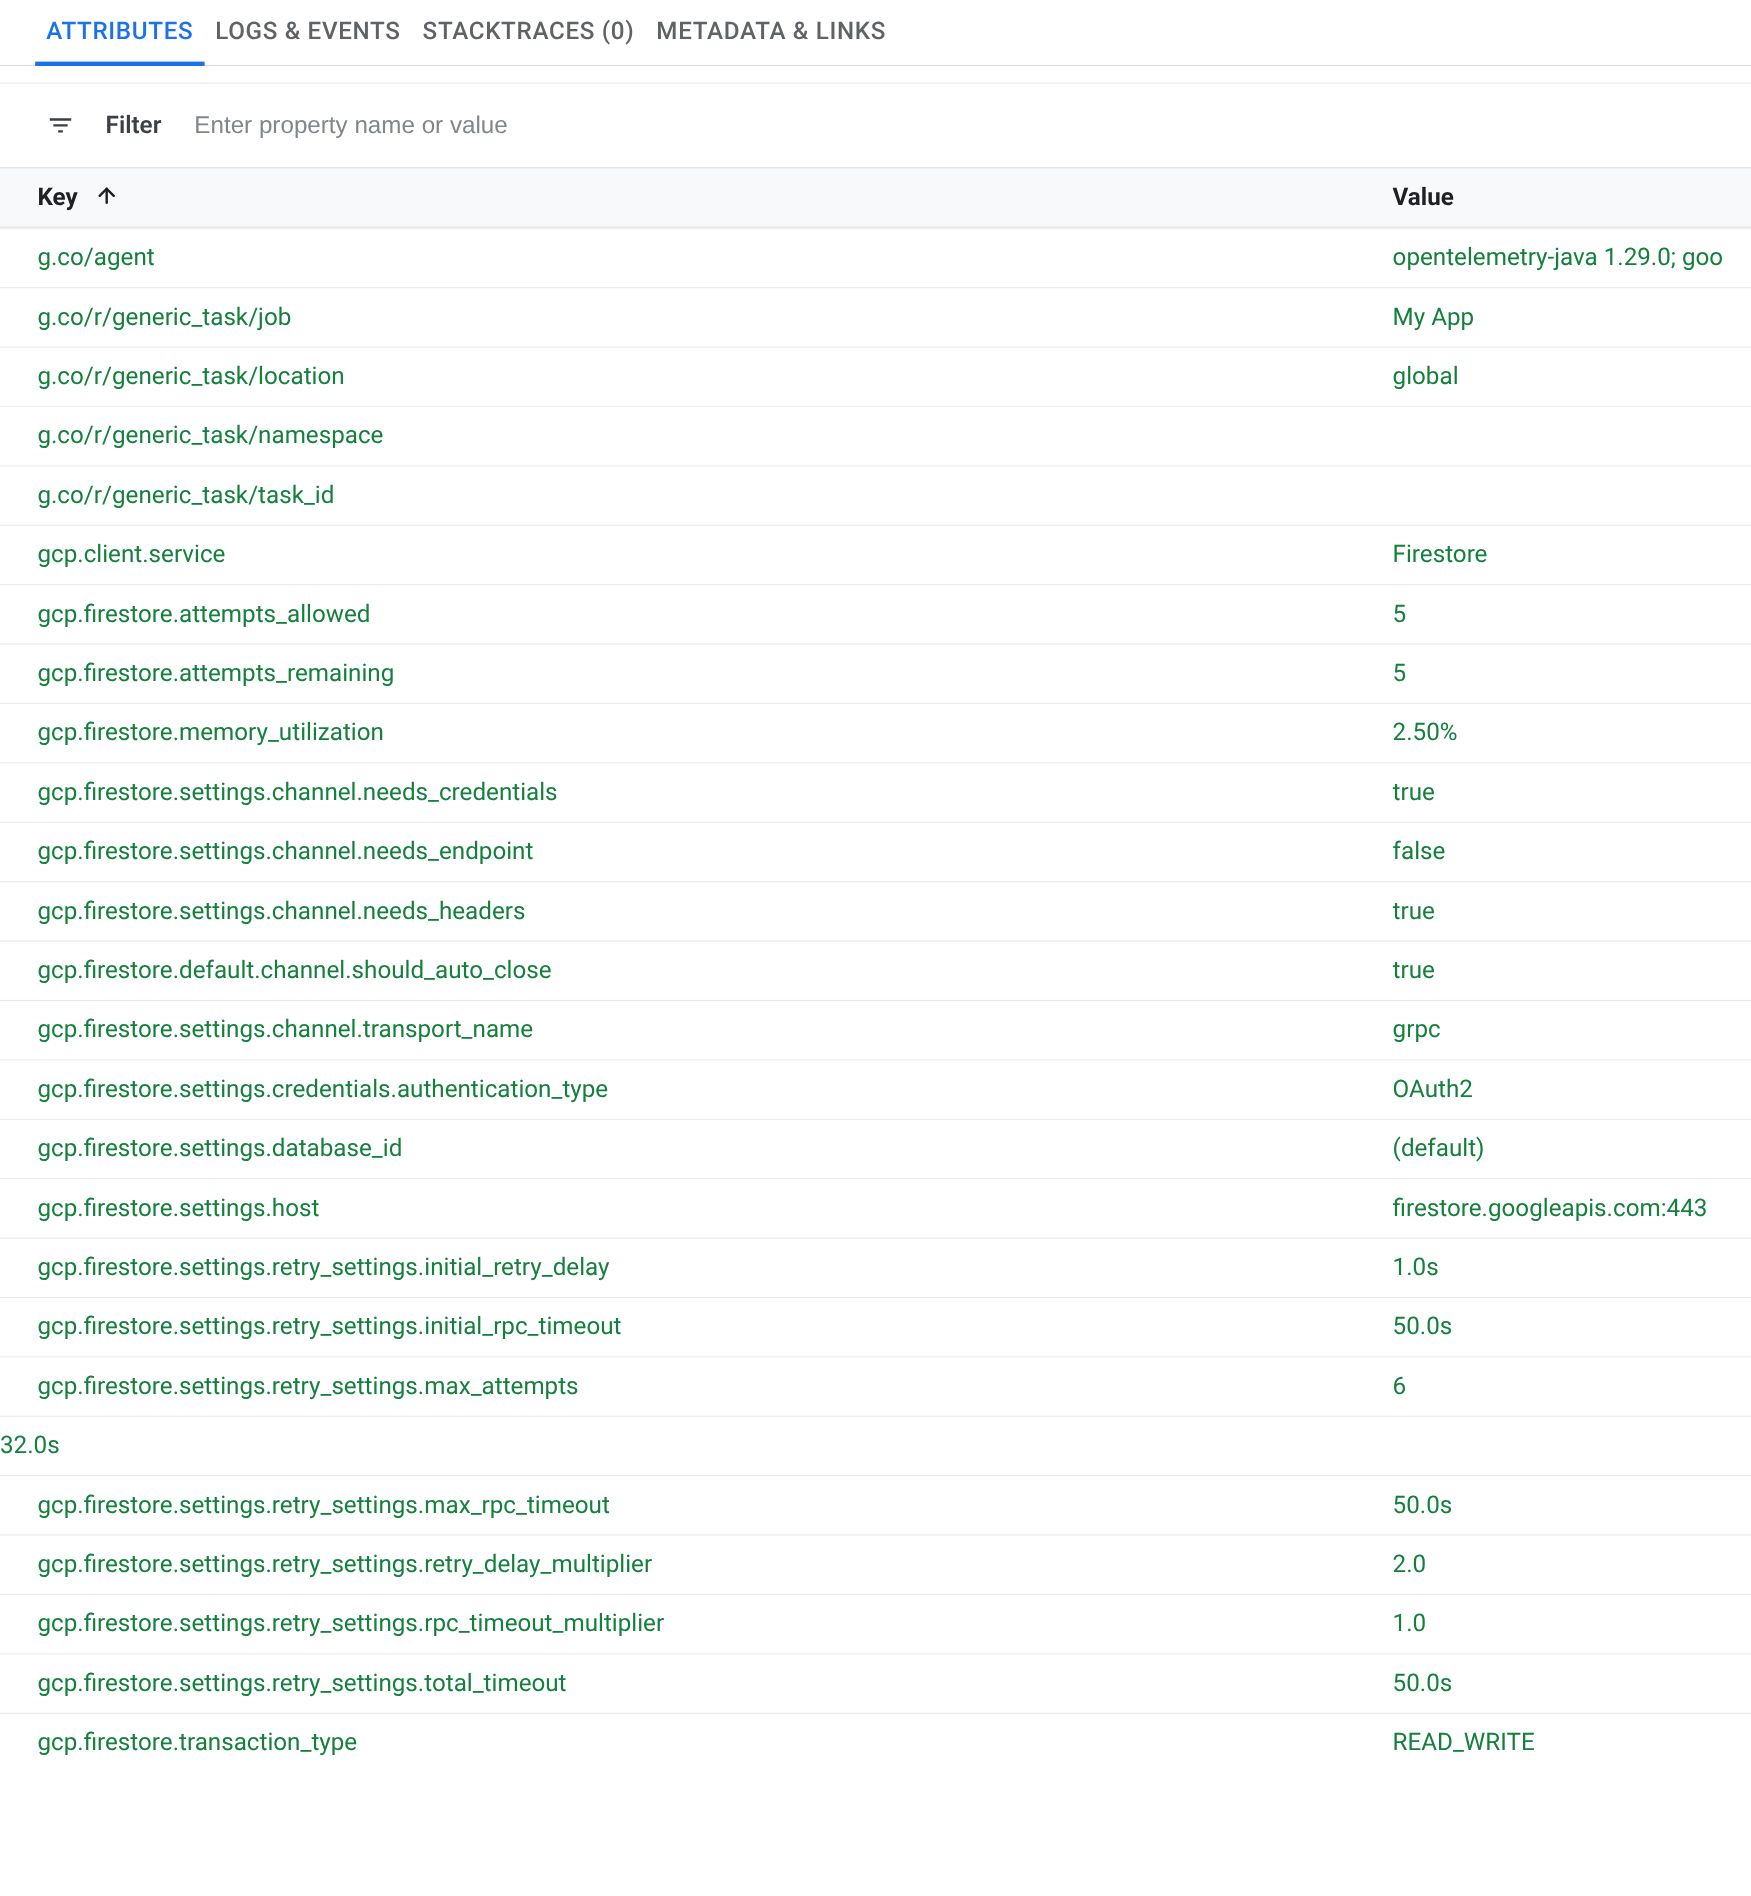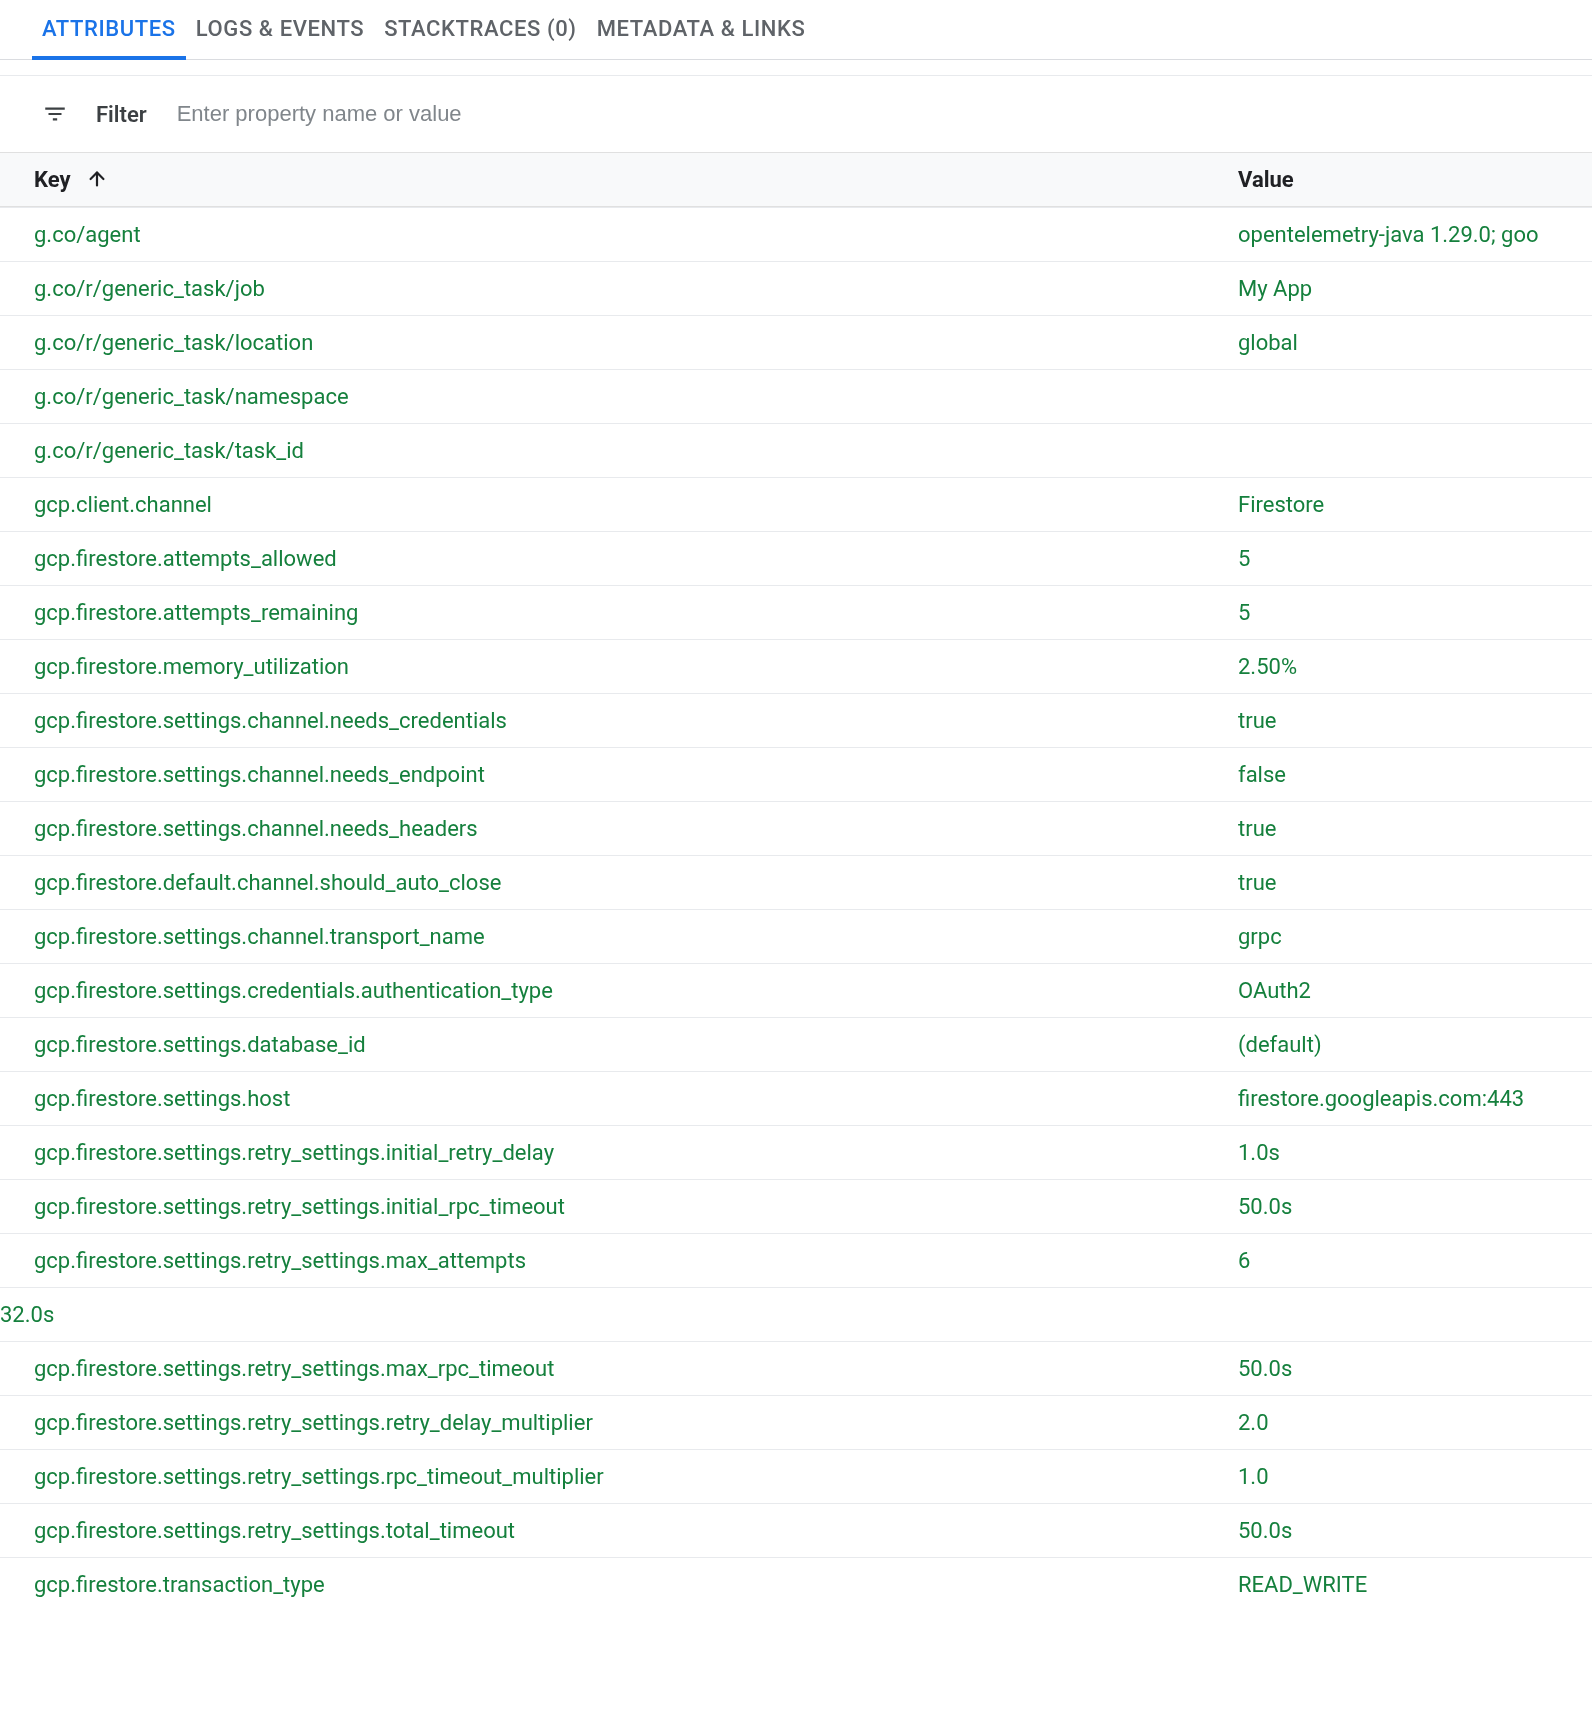--- a/index.html
+++ b/index.html
@@ -67,20 +67,21 @@
     background: transparent;
   }
   .filter-input::placeholder { color: #80868b; }
 
   .table {
     width: 100%;
   }
   .row {
     display: flex;
     border-top: 1px solid #e8eaed;
+    gap: 28px;
   }
   .header-row {
     background: #f8f9fa;
     font-weight: 700;
     color: #202124;
     border-top: 1px solid #e0e0e0;
     border-bottom: 1px solid #e0e0e0;
   }
   .cell-key {
     flex: 0 0 1238px;
@@ -156,21 +157,21 @@
       </div>
       <div class="row data-row">
         <div class="cell-key">g.co/r/generic_task/namespace</div>
         <div class="cell-value"></div>
       </div>
       <div class="row data-row">
         <div class="cell-key">g.co/r/generic_task/task_id</div>
         <div class="cell-value"></div>
       </div>
       <div class="row data-row">
-        <div class="cell-key">gcp.client.channel</div>
+        <div class="cell-key">gcp.client.service</div>
         <div class="cell-value">Firestore</div>
       </div>
       <div class="row data-row">
         <div class="cell-key">gcp.firestore.attempts_allowed</div>
         <div class="cell-value">5</div>
       </div>
       <div class="row data-row">
         <div class="cell-key">gcp.firestore.attempts_remaining</div>
         <div class="cell-value">5</div>
       </div>

